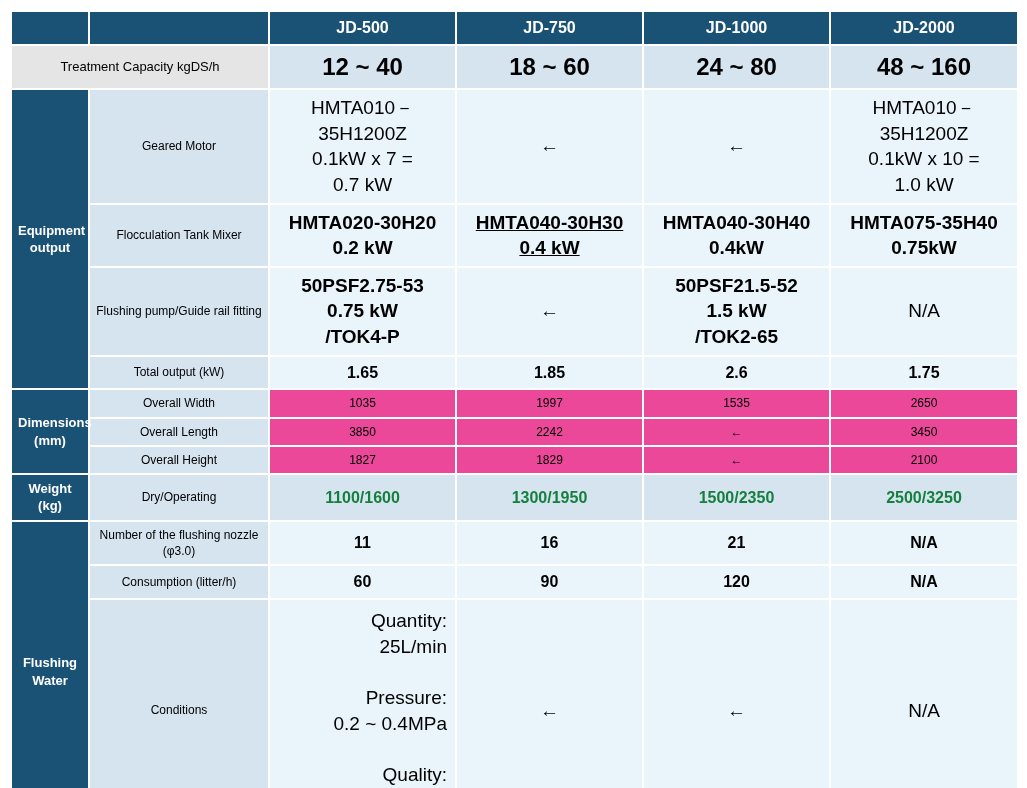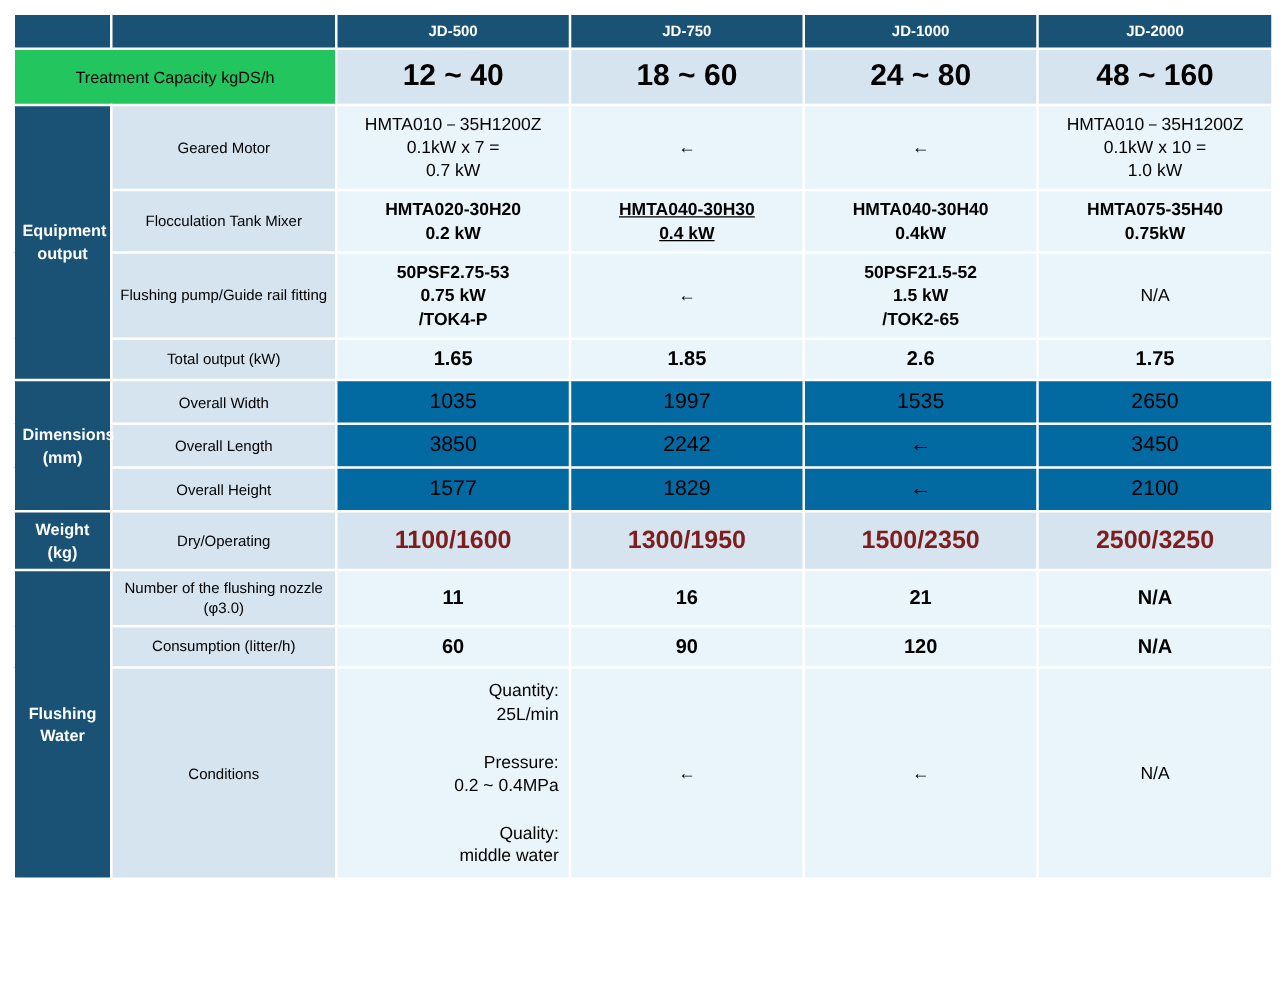--- a/index.html
+++ b/index.html
@@ -33,21 +33,21 @@
     col.col-jd500 { width: 187px; }
     col.col-jd750 { width: 187px; }
     col.col-jd1000{ width: 187px; }
     col.col-jd2000{ width: 188px; }
 
     
     .hdr-model {
       background: #1a5276;
       color: #fff;
       font-weight: bold;
-      font-size: 12px;
+      font-size: 16px;
       margin-left: 24px;
     }
     .hdr-capacity {
       background: #d6e4f0;
       color: #000;
       font-size: 13px;
     }
     .hdr-capacity-val {
       background: #d6e4f0;
       color: #000;
@@ -64,38 +64,38 @@
       margin-top: 32px;
     }
     .sub-cell {
       background: #d6e4f0;
       color: #000;
       font-size: 12px;
     }
     .data-cell {
       background: #eaf4fb;
       color: #000;
-      font-size: 14px;
+      font-size: 19px;
     }
     .data-cell-bold {
       background: #eaf4fb;
       color: #000;
       font-weight: bold;
       font-size: 16px;
     }
     .data-cell-sub {
-      background: #0369a1;
-      color: #000;
-      font-size: 17px;
+      background: #ec4899;
+      color: #000;
+      font-size: 12px;
     }
     .data-cell-sub-bold {
       background: #d6e4f0;
-      color: #7f1d1d;
-      font-weight: bold;
-      font-size: 20px;
+      color: #15803d;
+      font-weight: bold;
+      font-size: 16px;
     }
   </style>
 </head>
 <body>
 
 <div class="table-wrap">
   <table>
     <colgroup>
       <col class="col-cat">
       <col class="col-sub">
@@ -109,21 +109,21 @@
       <tr>
         <td class="hdr-model" style="background:#1a5276;"></td>
         <td class="hdr-model" style="background:#1a5276;"></td>
         <td class="hdr-model">JD-500</td>
         <td class="hdr-model">JD-750</td>
         <td class="hdr-model">JD-1000</td>
         <td class="hdr-model">JD-2000</td>
       </tr>
 
       <tr>
-        <td colspan="2" class="hdr-capacity" style="background:#22c55e; font-size:13px;">Treatment Capacity kgDS/h</td>
+        <td colspan="2" class="hdr-capacity" style="background:#e5e5e5; font-size:13px;">Treatment Capacity kgDS/h</td>
         <td class="hdr-capacity-val">12 ~ 40</td>
         <td class="hdr-capacity-val">18 ~ 60</td>
         <td class="hdr-capacity-val">24 ~ 80</td>
         <td class="hdr-capacity-val">48 ~ 160</td>
       </tr>
 
       <tr>
         <td class="cat-cell" rowspan="4" style="white-space: pre-line;">Equipment output</td>
         <td class="sub-cell">Geared Motor</td>
         <td class="data-cell" style="white-space: pre-line; text-align:center;">HMTA010－35H1200Z
@@ -180,21 +180,21 @@
       <tr>
         <td class="sub-cell">Overall Length</td>
         <td class="data-cell-sub">3850</td>
         <td class="data-cell-sub">2242</td>
         <td class="data-cell-sub">←</td>
         <td class="data-cell-sub">3450</td>
       </tr>
 
       <tr>
         <td class="sub-cell">Overall Height</td>
-        <td class="data-cell-sub">1577</td>
+        <td class="data-cell-sub">1827</td>
         <td class="data-cell-sub">1829</td>
         <td class="data-cell-sub">←</td>
         <td class="data-cell-sub">2100</td>
       </tr>
 
       <tr>
         <td class="cat-cell" rowspan="1">Weight (kg)</td>
         <td class="sub-cell">Dry/Operating</td>
         <td class="data-cell-sub-bold">1100/1600</td>
         <td class="data-cell-sub-bold">1300/1950</td>

